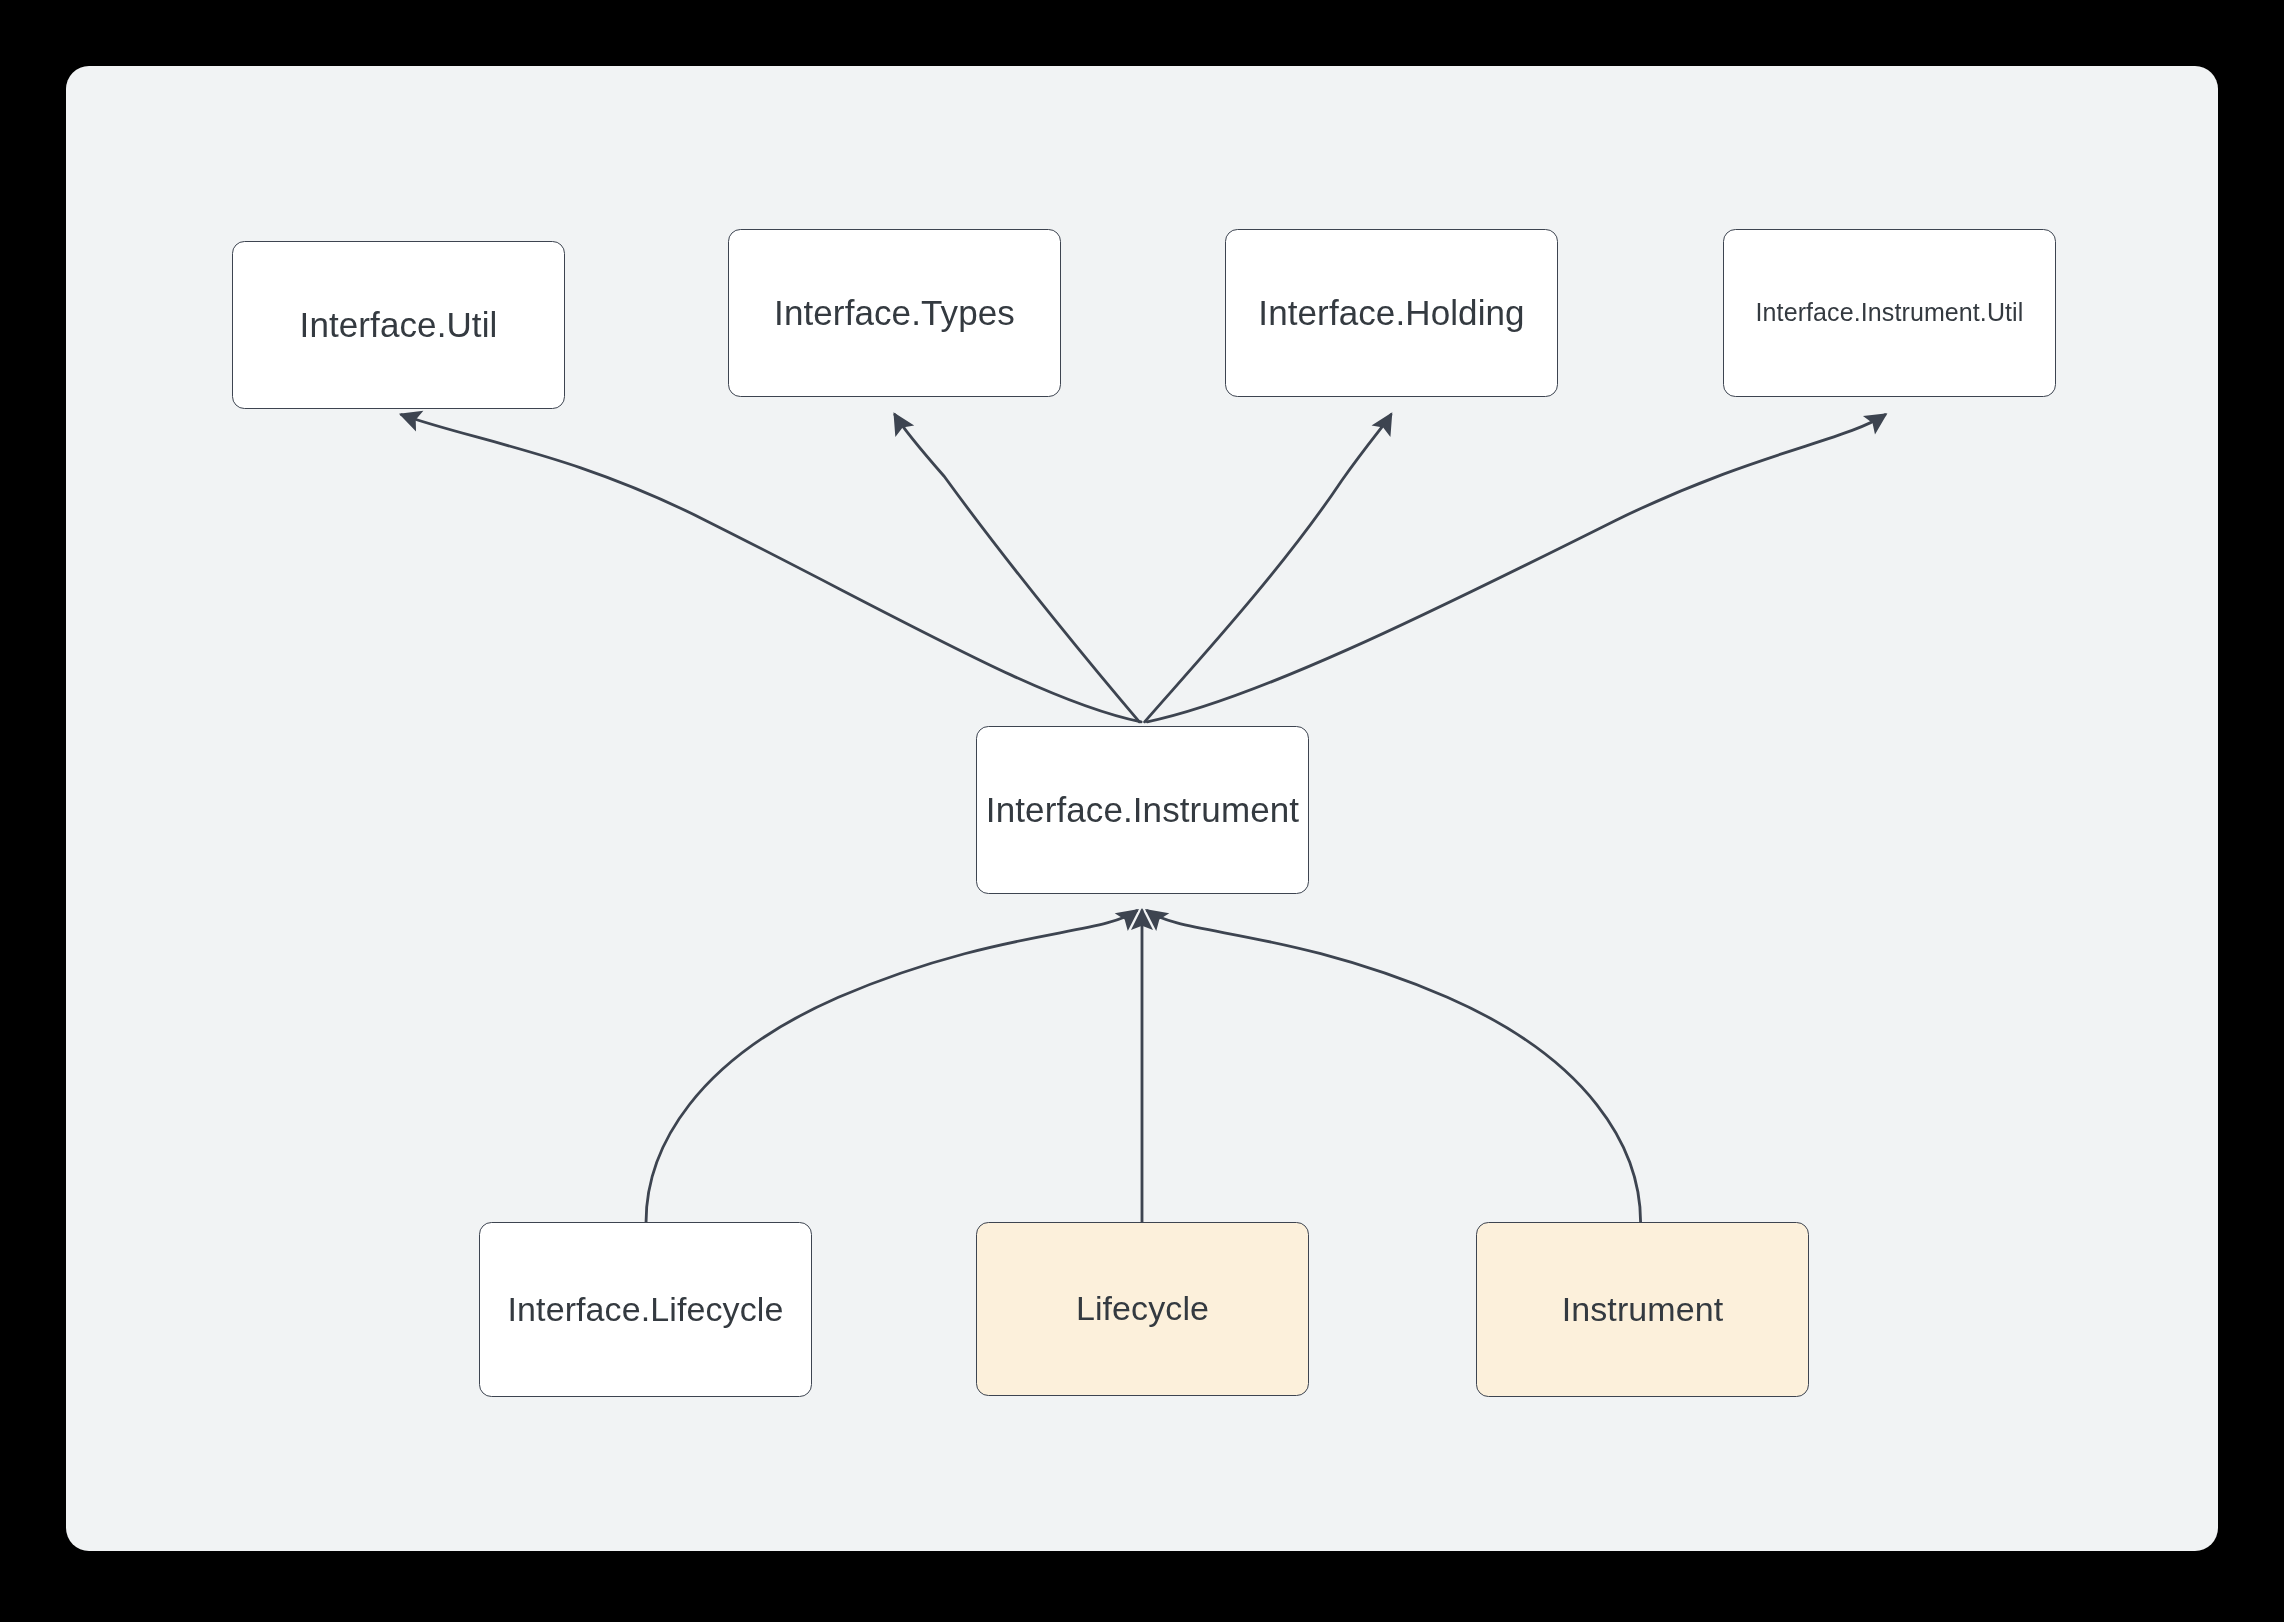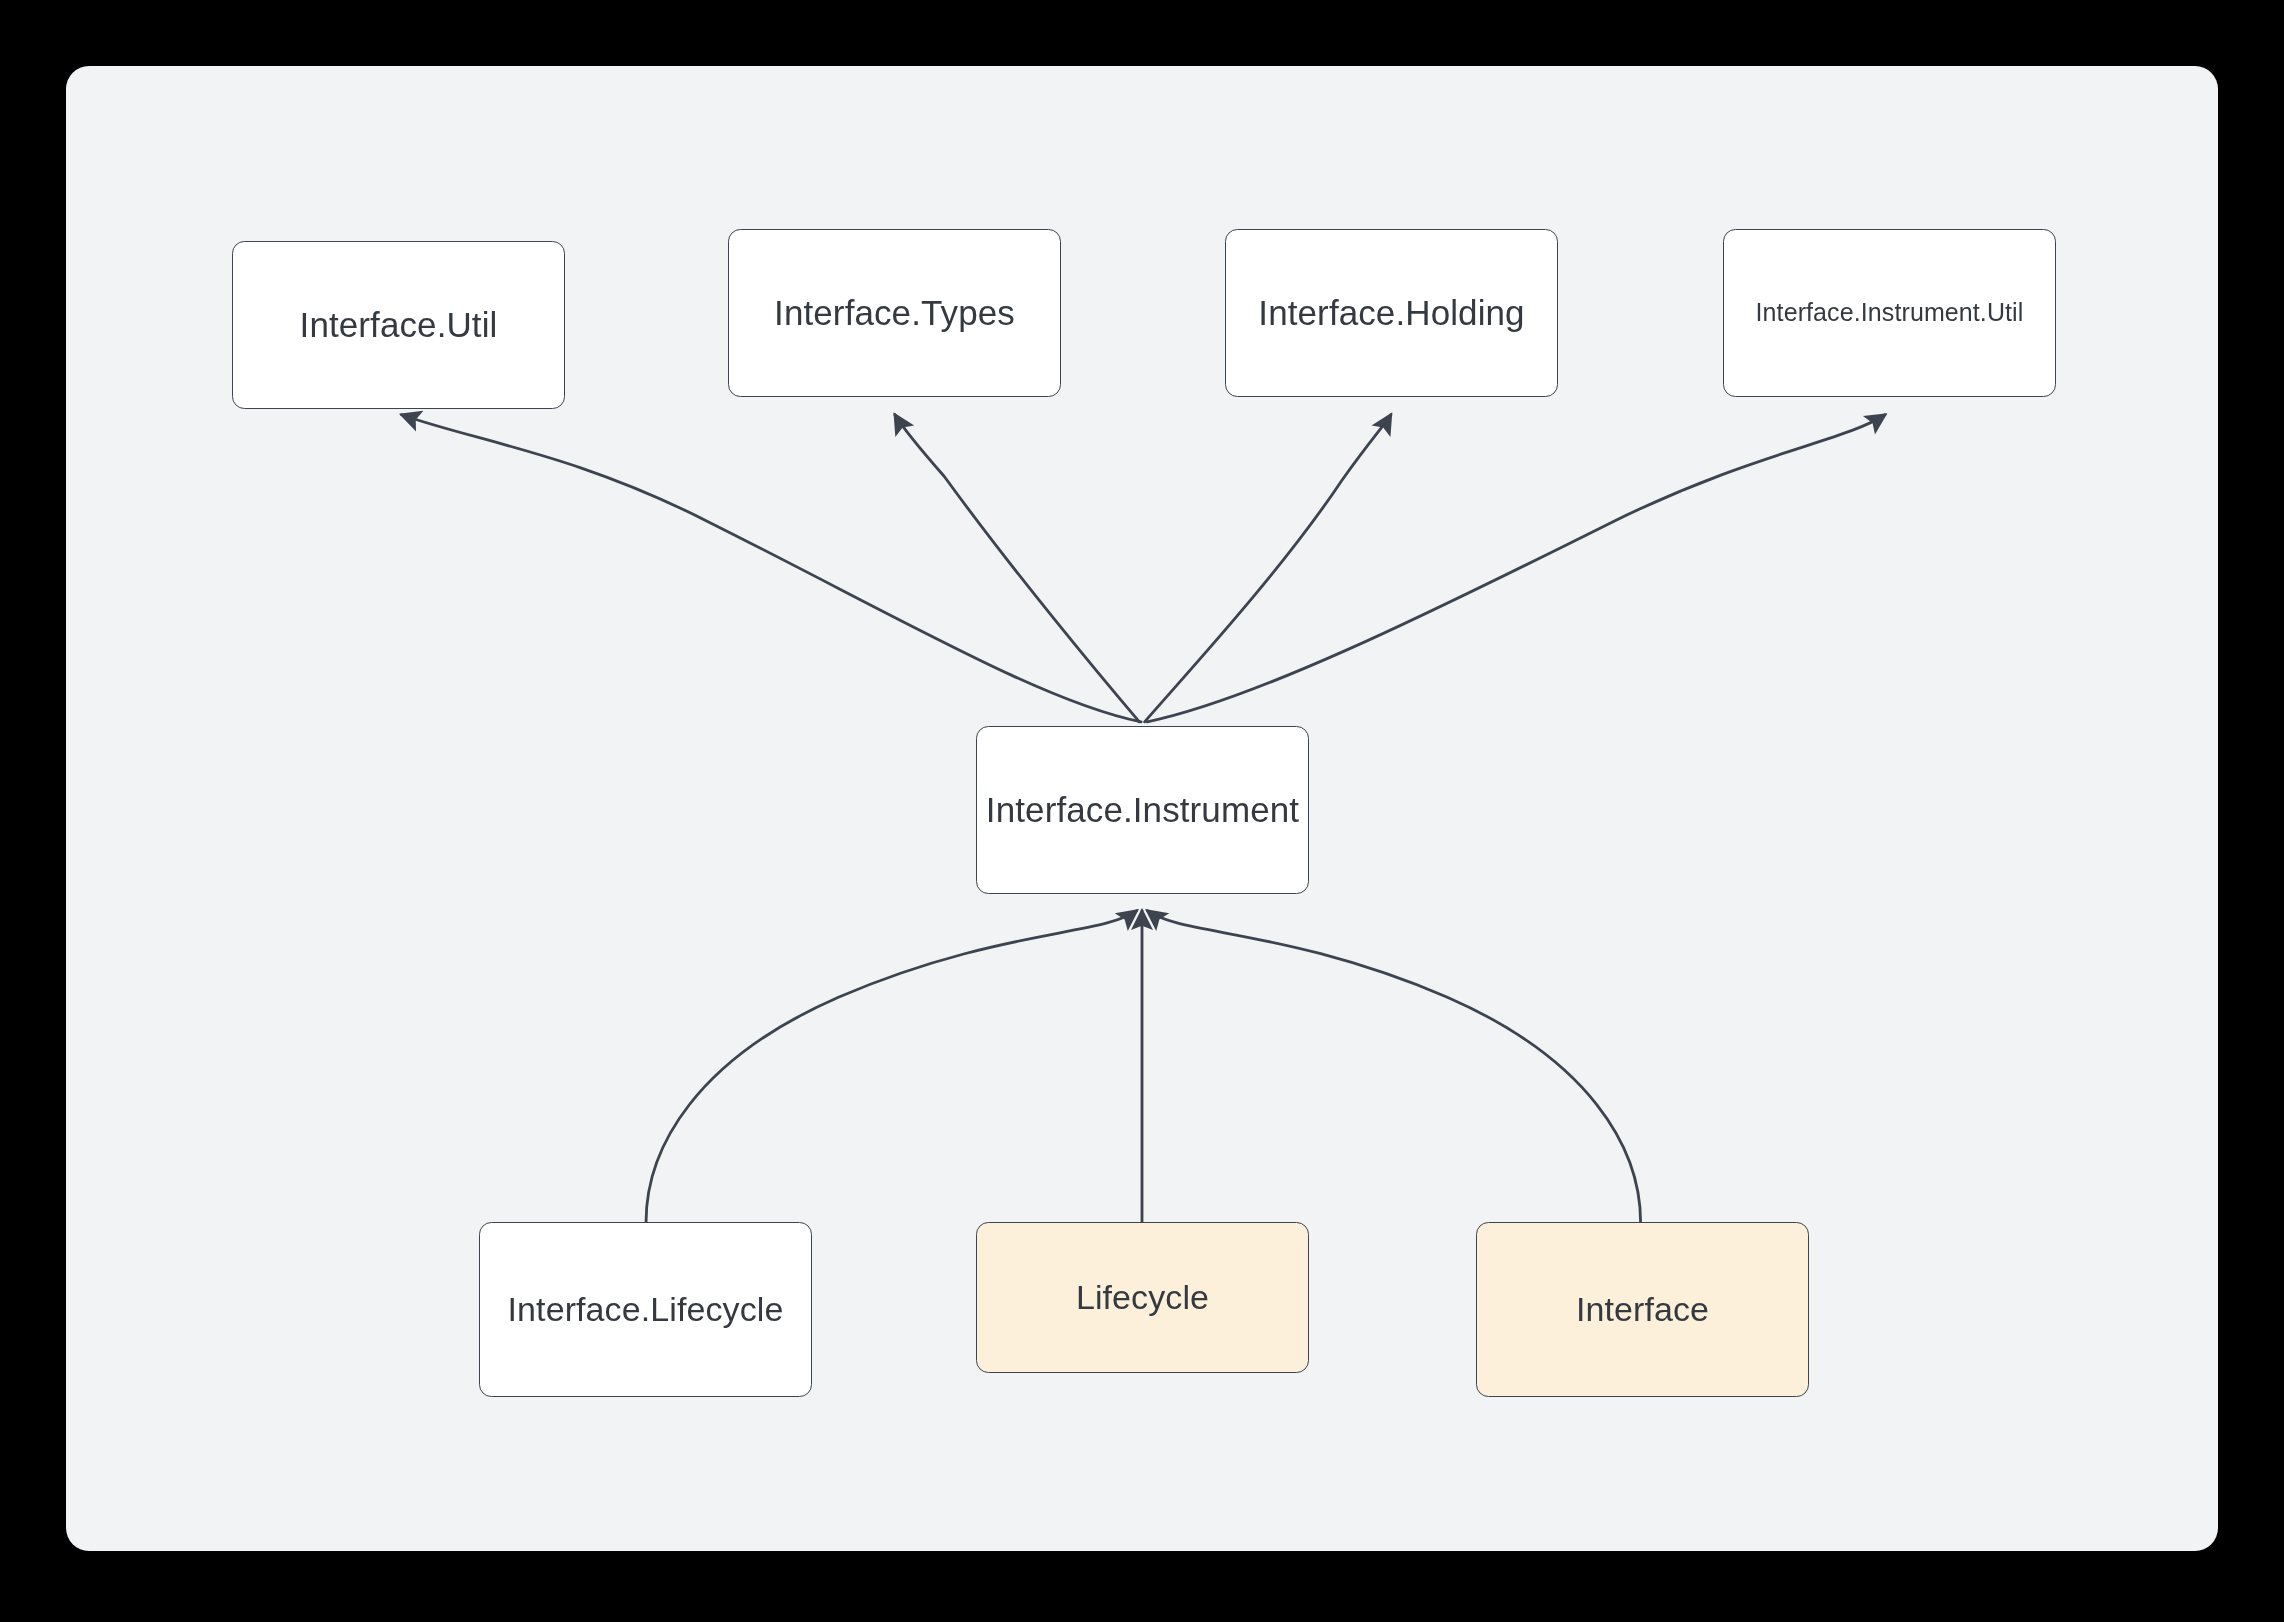--- a/index.html
+++ b/index.html
@@ -76,21 +76,21 @@
   #node-interface-types         { left: 728px;  top: 229px;  width: 333px; height: 168px; }
   #node-interface-holding       { left: 1225px; top: 229px;  width: 333px; height: 168px; }
   #node-interface-instrument-base { left: 1723px; top: 229px; width: 333px; height: 168px; }
 
   
   #node-interface-settlement    { left: 976px; top: 726px;  width: 333px; height: 168px; }
   #node-interface-settlement .node-label { overflow: visible; }
 
   
   #node-interface-lifecycle     { left: 479px;  top: 1222px; width: 333px; height: 175px; }
-  #node-lifecycle               { left: 976px; top: 1222px; width: 333px; height: 151px; }
+  #node-lifecycle               { left: 976px; top: 1222px; width: 333px; height: 174px; }
   #node-settlement              { left: 1476px; top: 1222px; width: 333px; height: 175px; }
 </style>
 </head>
 <body>
 
 <div id="diagram-root">
 
   <div id="canvas"></div>
 
   <svg id="edge-layer" viewBox="0 0 2588 1838" width="2284" height="1622" xmlns="http://www.w3.org/2000/svg">
@@ -140,17 +140,17 @@
 
   <div class="node fill-white" id="node-interface-lifecycle">
     <span class="node-label size-md">Interface.Lifecycle</span>
   </div>
 
   <div class="node fill-cream" id="node-lifecycle">
     <span class="node-label size-md">Lifecycle</span>
   </div>
 
   <div class="node fill-cream" id="node-settlement">
-    <span class="node-label size-md">Interface</span>
+    <span class="node-label size-md">Instrument</span>
   </div>
 
 </div>
 
 
 </body></html>

